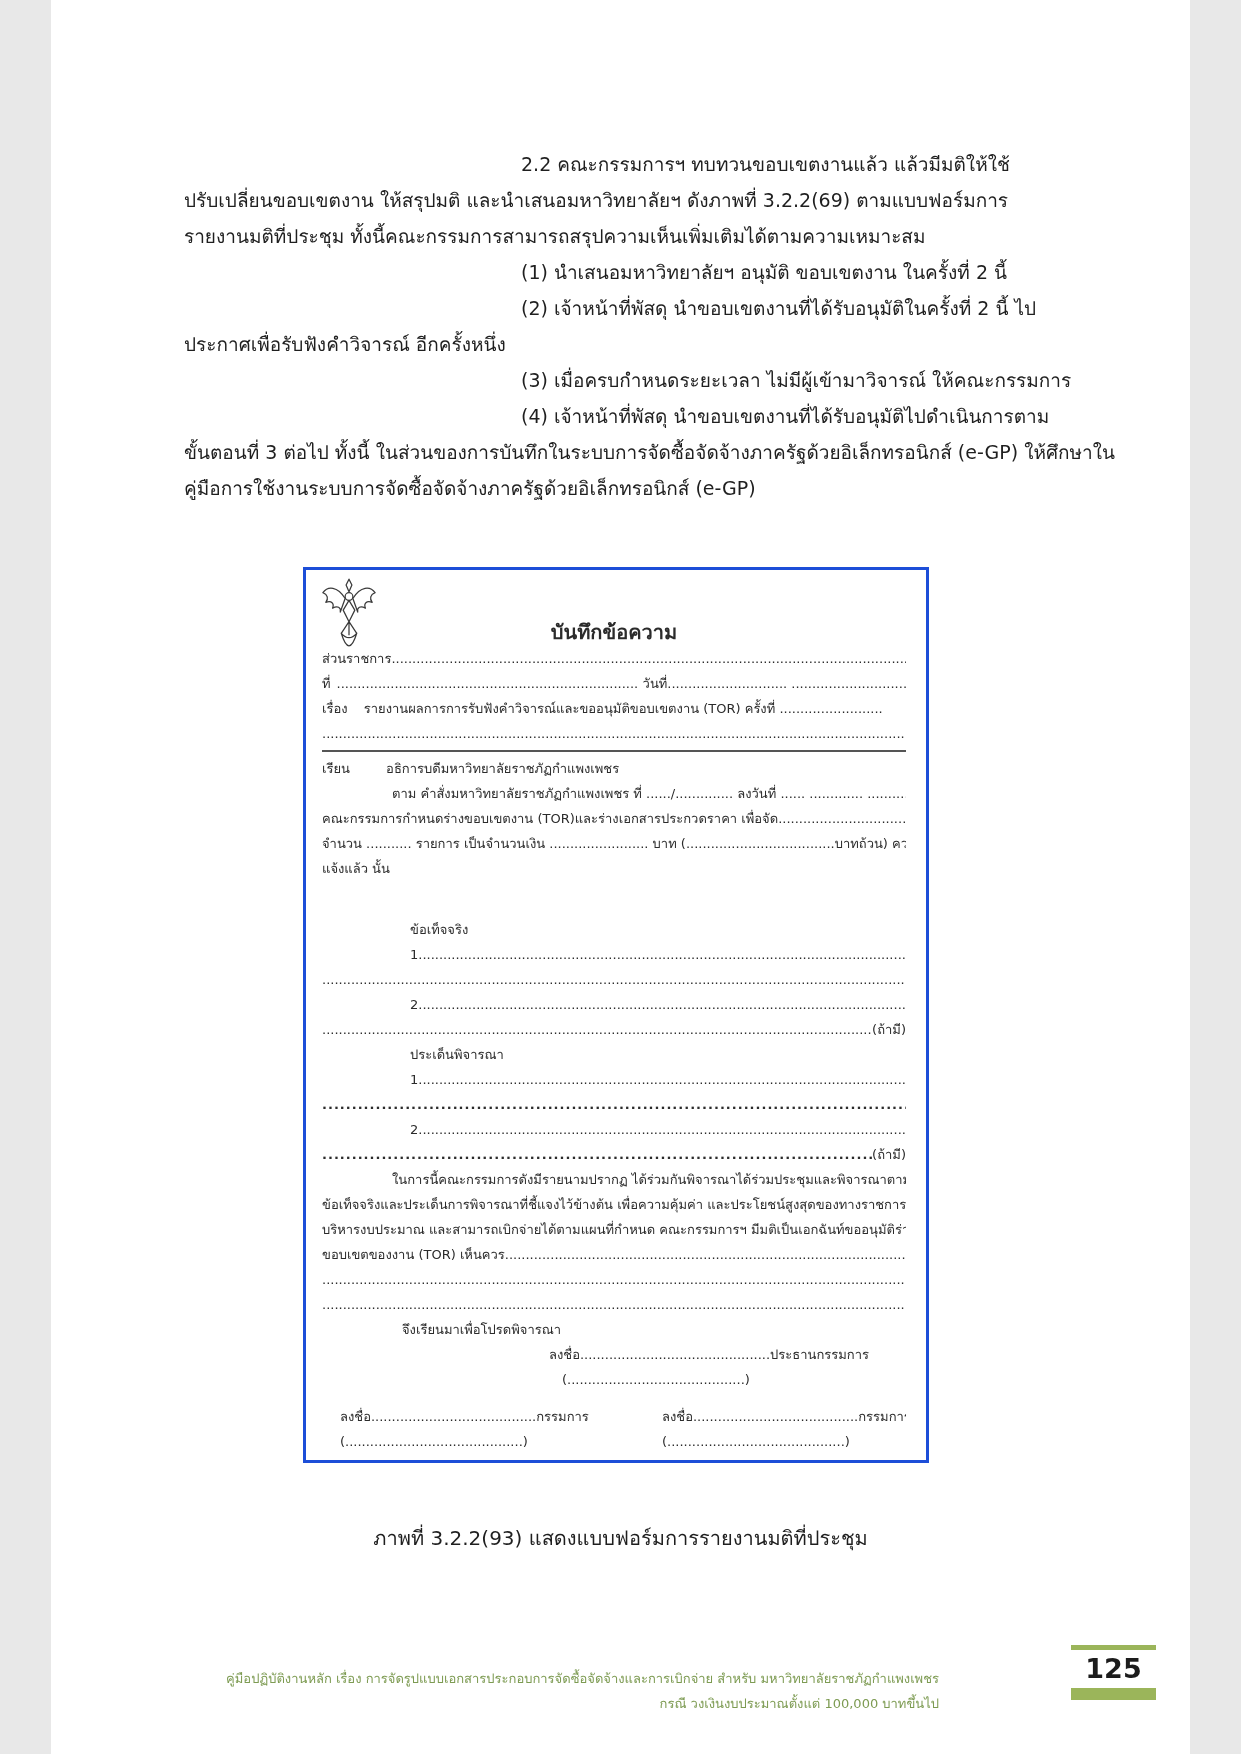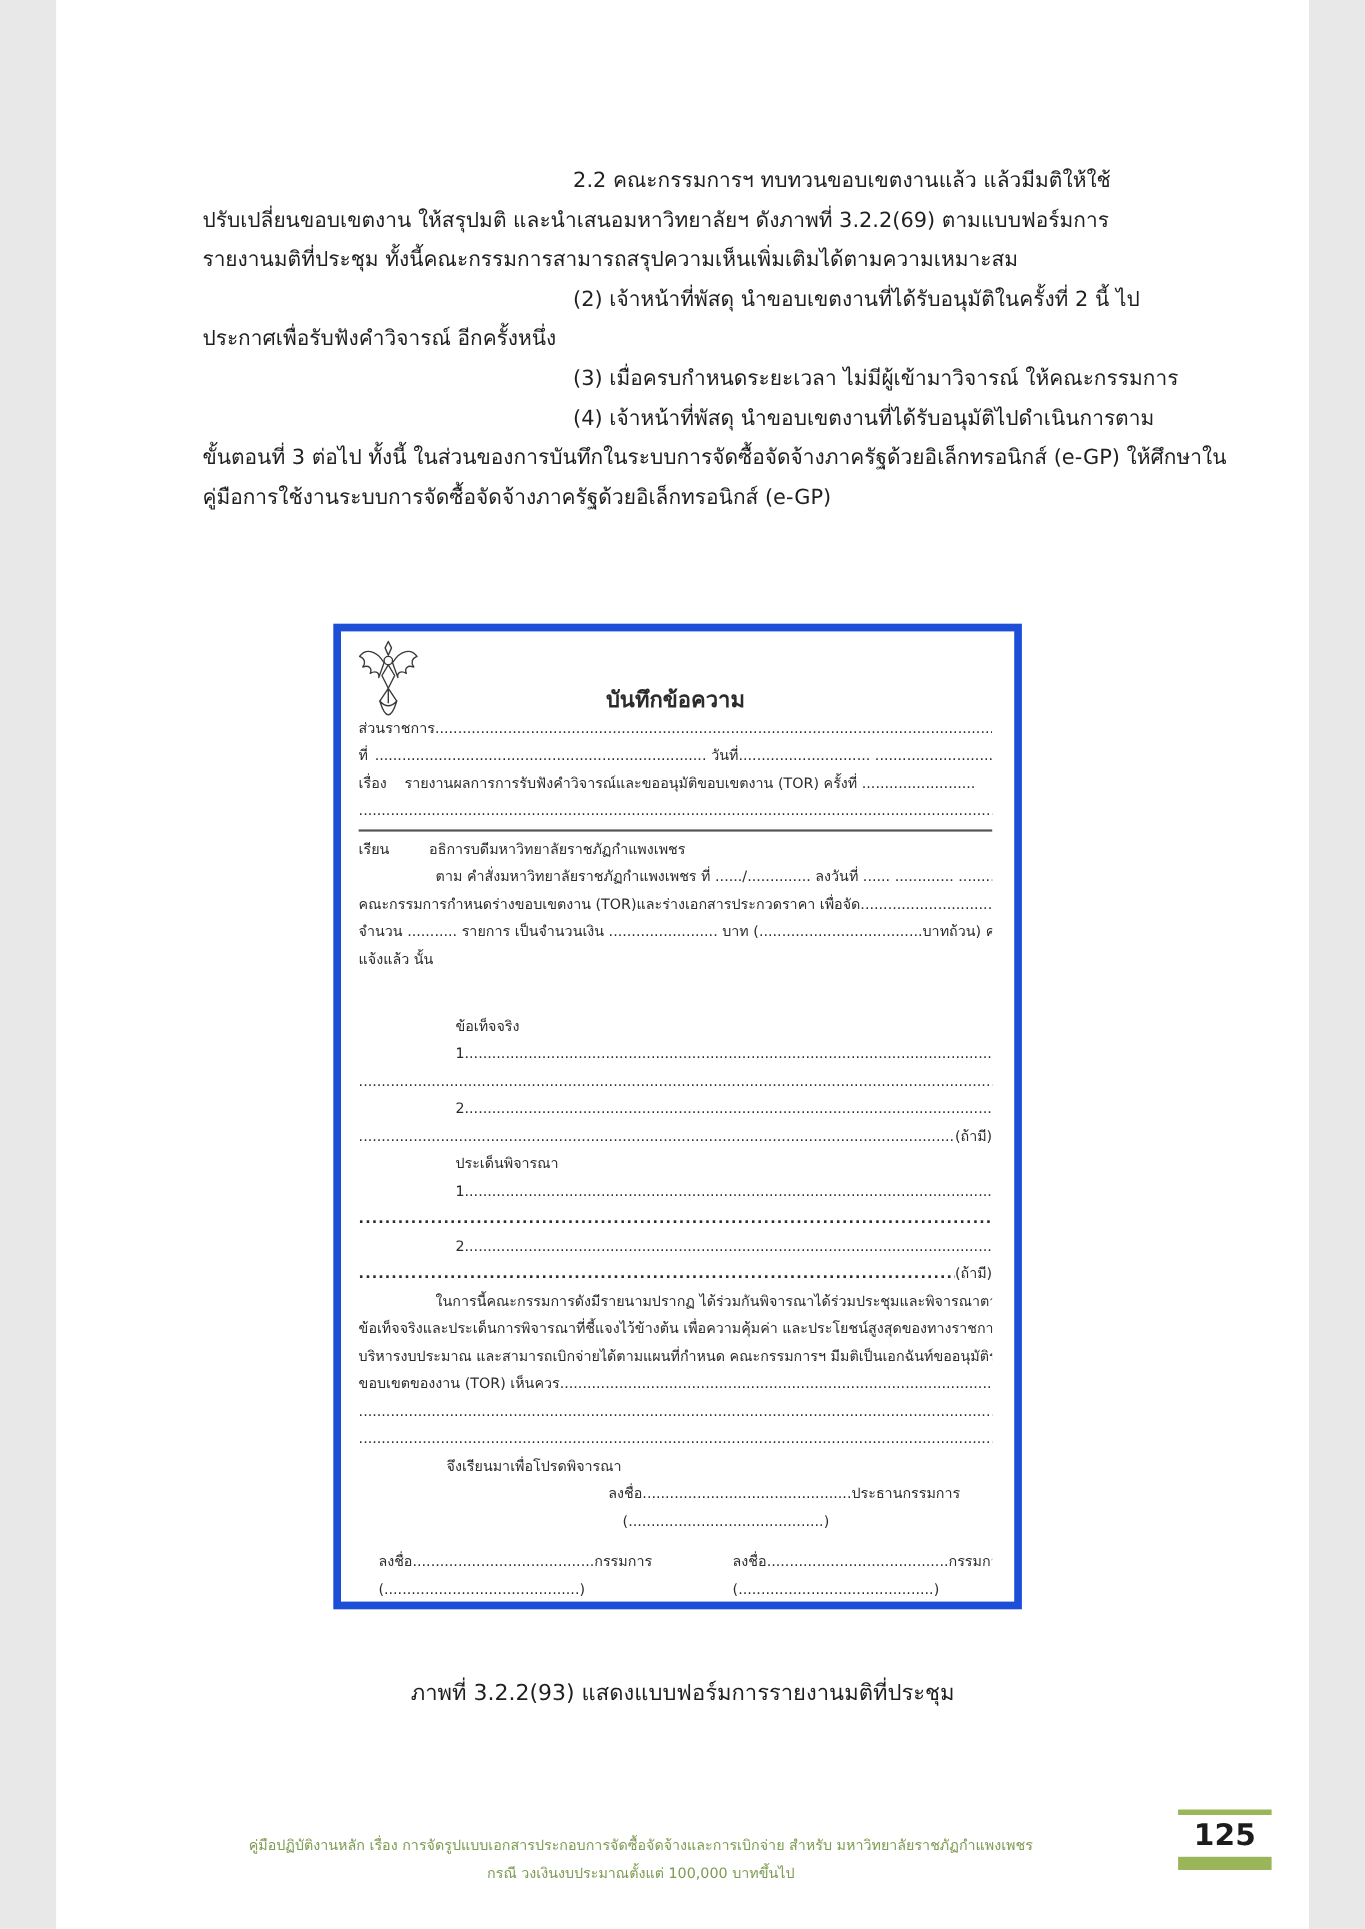--- a/index.html
+++ b/index.html
@@ -8,21 +8,21 @@
     margin:0 auto; overflow:hidden;
     font-family:"DejaVu Sans", sans-serif; color:#1f1f1f;
   }
   
   .body-block{position:absolute; left:133px; top:146px; width:982px; font-size:19px;}
   .bline{height:36px; line-height:36px; white-space:nowrap; overflow:hidden;}
   .ind{padding-left:337px;}
   
   .form{
     position:absolute; left:252px; top:567px; width:626px; height:896px;
-    border:7px solid #1d4ed8; box-sizing:border-box; background:#fff; overflow:hidden;
+    border:3px solid #1d4ed8; box-sizing:border-box; background:#fff; overflow:hidden;
     color:#2b2b2b;
   }
   .form-inner{position:relative; padding:8px 20px 0 16px; font-size:13px;}
   .garuda{position:absolute; left:14px; top:6px; width:58px; height:74px;}
   .f-title{margin-top:40px; height:28px; line-height:28px; text-align:center;
            font-weight:bold; font-size:20px;}
   .fl{height:25px; line-height:25px; white-space:nowrap; overflow:hidden;}
   .flex{display:flex;}
   .b{font-weight:normal;}
   .ml12{margin-left:12px;} .ml16{margin-left:32px;}
@@ -31,37 +31,38 @@
   .fi-70{padding-left:70px;} .fi-80{padding-left:80px;} .fi-88{padding-left:88px;}
   .bd{font-weight:bold; letter-spacing:1px;}
   .f-divider{border-top:2px solid #555; margin:4px 0;}
   .sp36{height:36px;} .sp12{height:12px;}
   .chair{padding-left:227px;} .chair-paren{padding-left:240px;}
   .sig-l{flex:0 0 310px; padding-left:18px; overflow:hidden; white-space:nowrap;}
   .sig-r{flex:1 1 auto; padding-left:12px; overflow:hidden; white-space:nowrap;}
   
   .caption{position:absolute; left:0; top:1522px; width:100%; text-align:center; font-size:20px;}
   
-  .footer-text{position:absolute; top:1666px; right:251px; text-align:center;
+  .footer-text{position:absolute; top:1666px; right:251px; text-align:right;
                font-size:13px; line-height:25px; color:#7d9b52;}
   .page-tab{position:absolute; left:1020px; top:1645px; width:85px;}
   .bar-thin{height:5px; background:#9bb55a;}
   .bar-thick{height:12px; background:#9bb55a;}
   .pnum{font-size:27px; font-weight:bold; color:#1c1c1c; text-align:center;
         height:38px; line-height:38px;}
 </style>
 </head>
 <body>
 
 <div class="page">
 
   <div class="body-block">
     <div class="bline ind">2.2 คณะกรรมการฯ ทบทวนขอบเขตงานแล้ว แล้วมีมติให้ใช้</div>
     <div class="bline">ปรับเปลี่ยนขอบเขตงาน ให้สรุปมติ และนำเสนอมหาวิทยาลัยฯ ดังภาพที่ 3.2.2(69) ตามแบบฟอร์มการ</div>
     <div class="bline">รายงานมติที่ประชุม ทั้งนี้คณะกรรมการสามารถสรุปความเห็นเพิ่มเติมได้ตามความเหมาะสม</div>
+    <div class="bline ind">(1) นำเสนอมหาวิทยาลัยฯ อนุมัติ ขอบเขตงาน ในครั้งที่ 2 นี้</div>
     <div class="bline ind">(2) เจ้าหน้าที่พัสดุ นำขอบเขตงานที่ได้รับอนุมัติในครั้งที่ 2 นี้ ไป</div>
     <div class="bline">ประกาศเพื่อรับฟังคำวิจารณ์ อีกครั้งหนึ่ง</div>
     <div class="bline ind">(3) เมื่อครบกำหนดระยะเวลา ไม่มีผู้เข้ามาวิจารณ์ ให้คณะกรรมการ</div>
     <div class="bline ind">(4) เจ้าหน้าที่พัสดุ นำขอบเขตงานที่ได้รับอนุมัติไปดำเนินการตาม</div>
     <div class="bline">ขั้นตอนที่ 3 ต่อไป  ทั้งนี้ ในส่วนของการบันทึกในระบบการจัดซื้อจัดจ้างภาครัฐด้วยอิเล็กทรอนิกส์ (e-GP) ให้ศึกษาใน</div>
     <div class="bline">คู่มือการใช้งานระบบการจัดซื้อจัดจ้างภาครัฐด้วยอิเล็กทรอนิกส์ (e-GP)</div>
   </div>
 
   <div class="form">
     <div class="form-inner">

